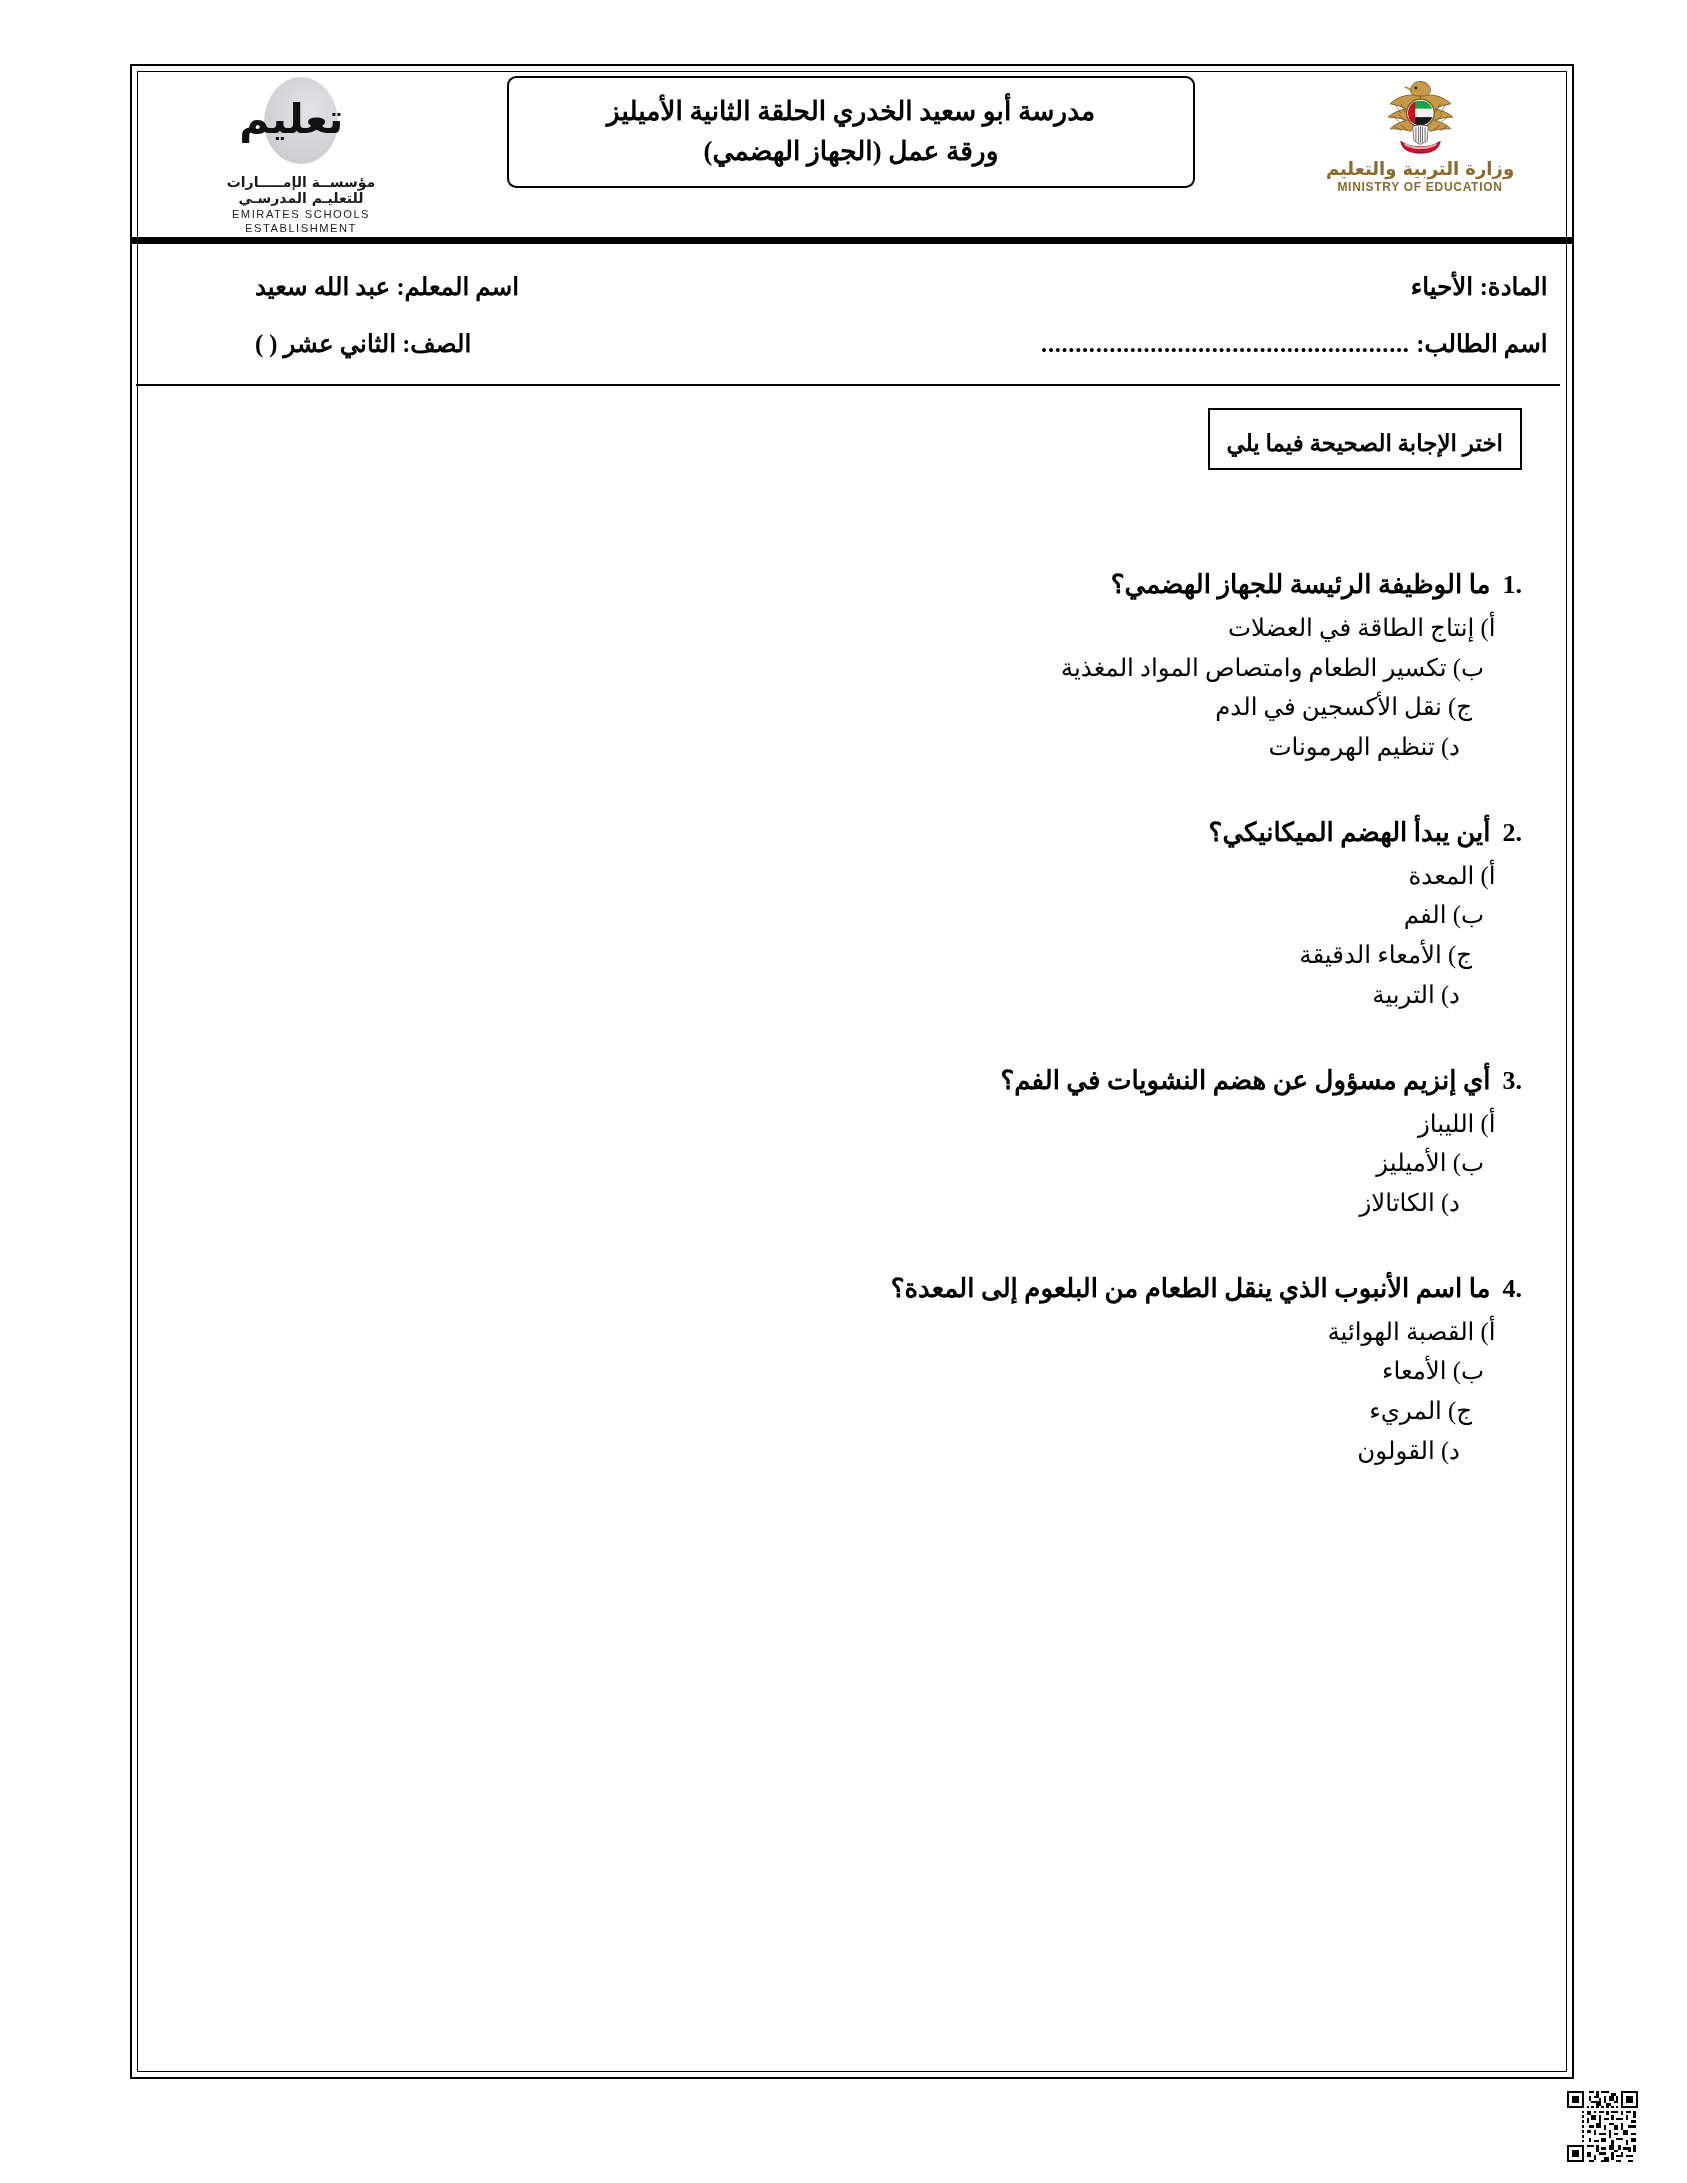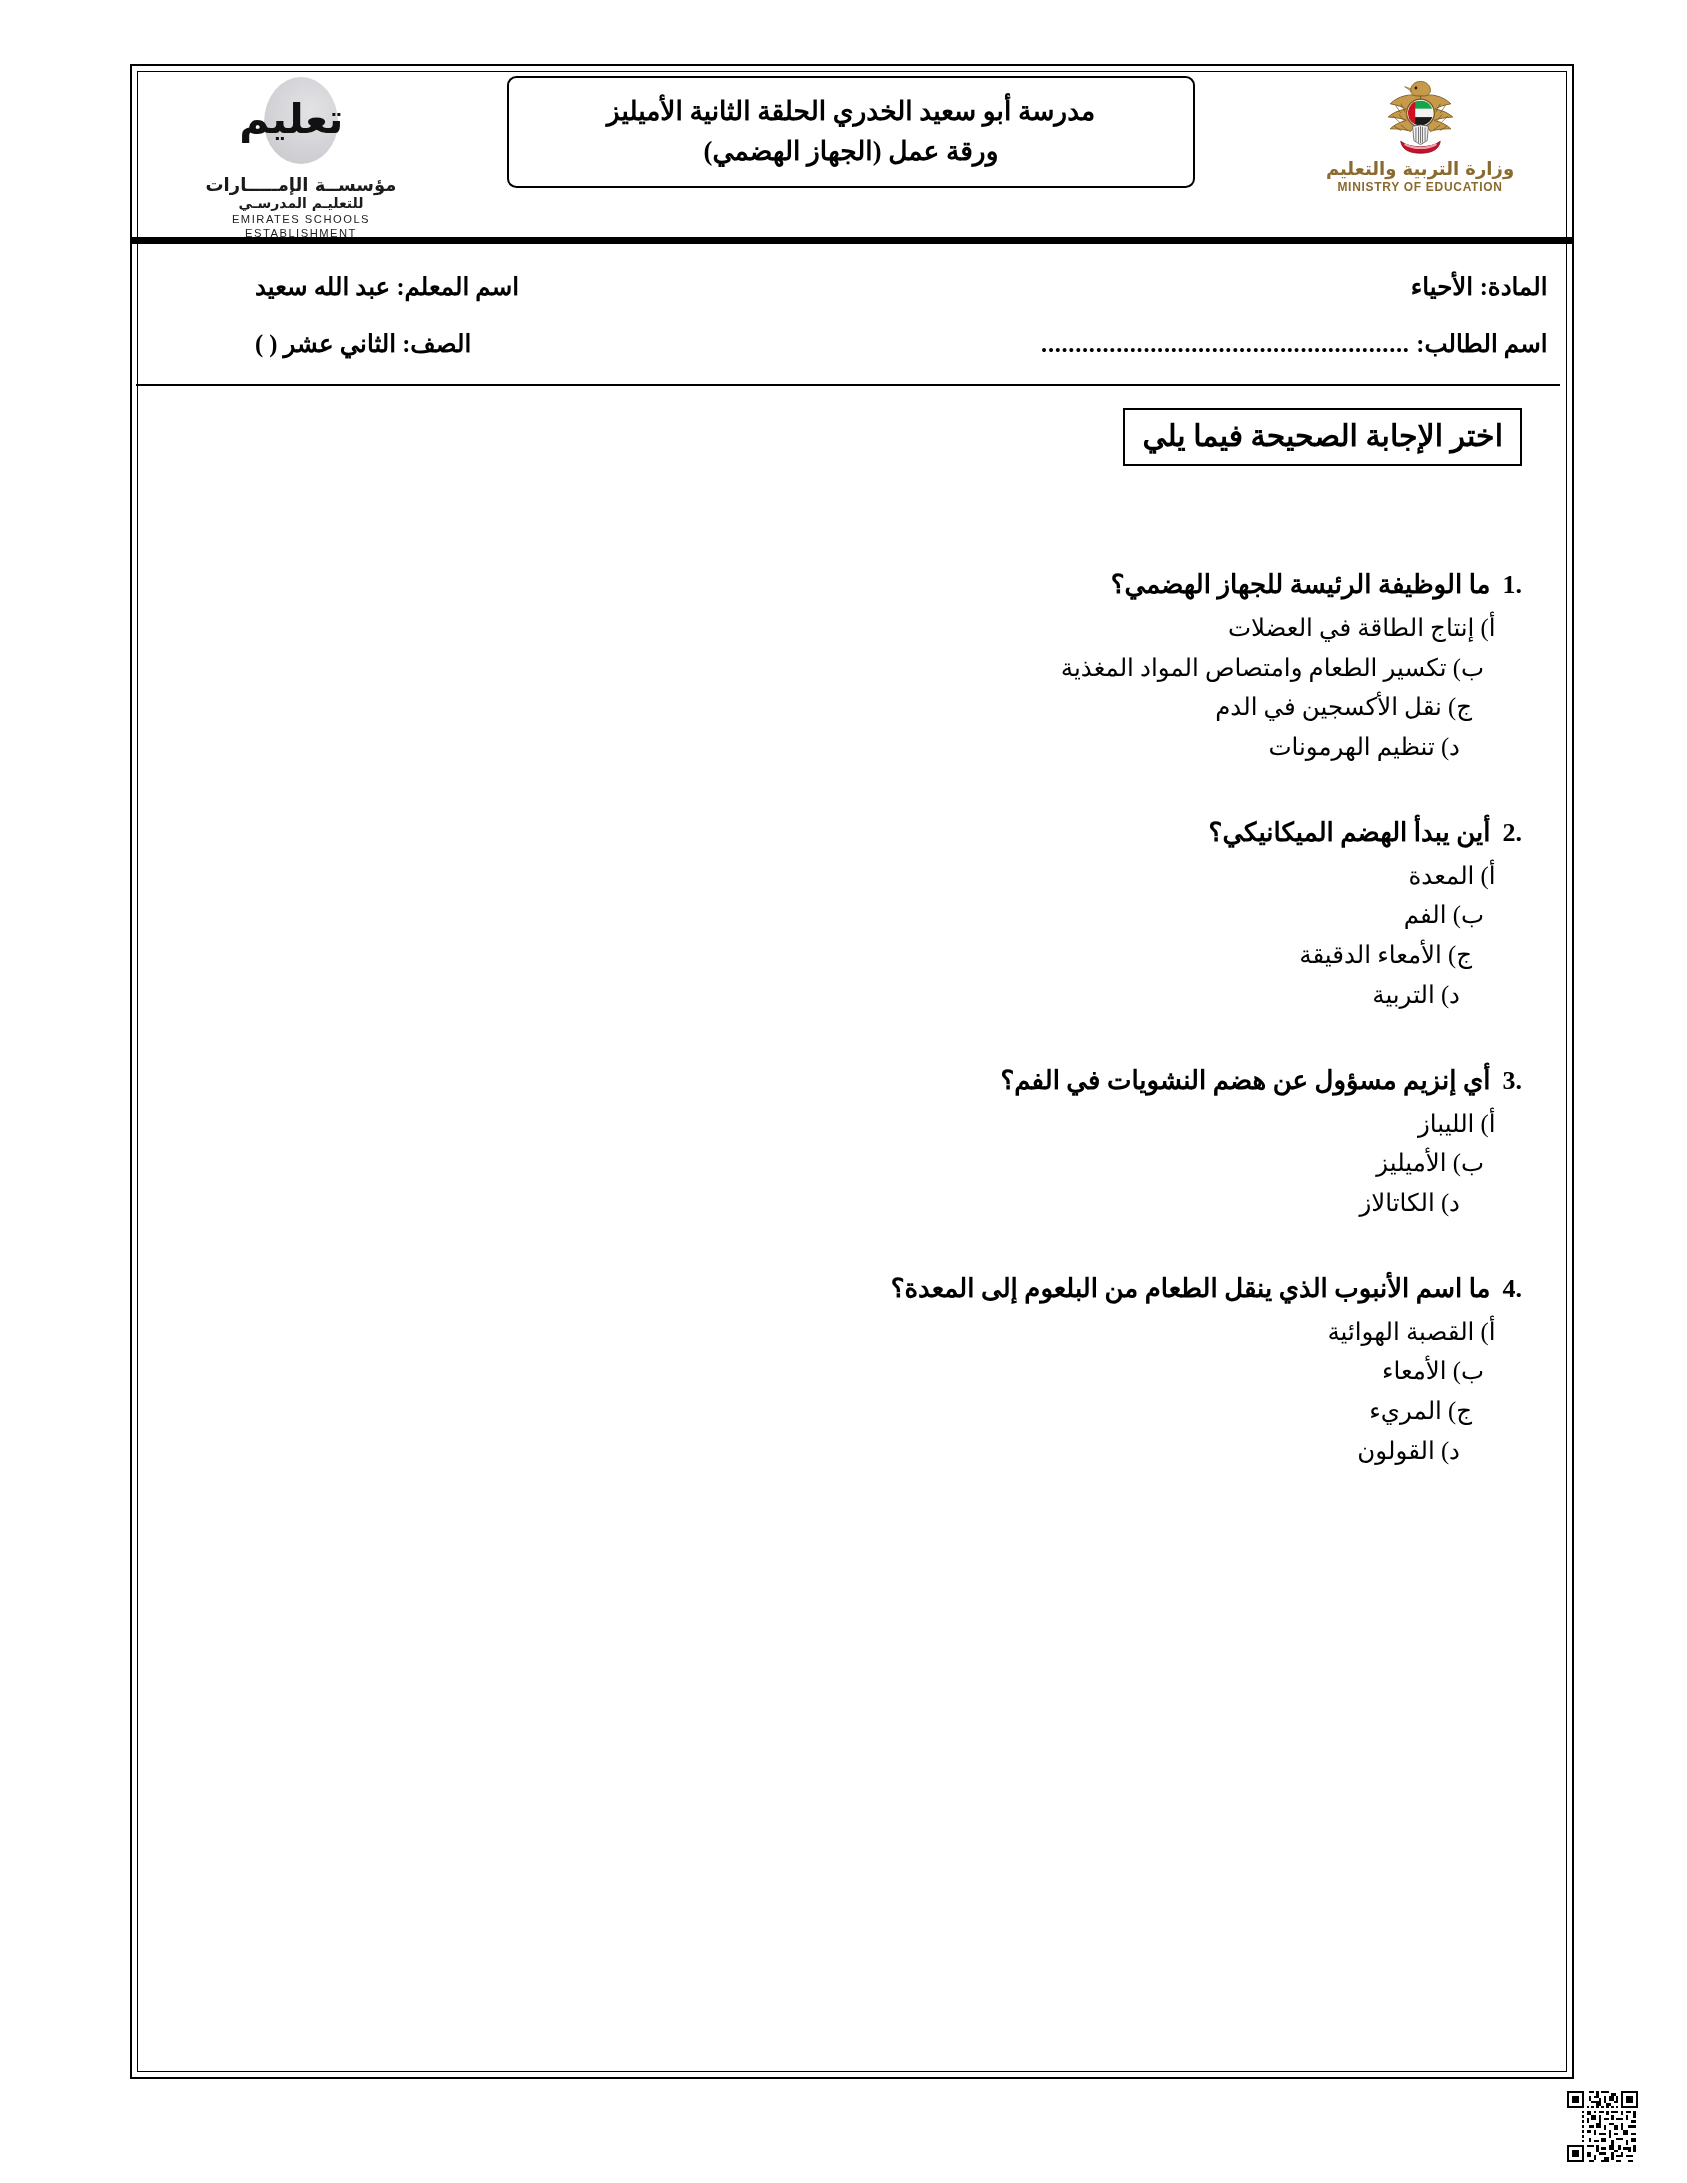--- a/index.html
+++ b/index.html
@@ -92,21 +92,21 @@
     color: #111;
     line-height: 99px;
     letter-spacing: -1.3px;
   }
   .ese-ar1, .ese-ar2 {
     font-family: "DejaVu Sans", sans-serif;
     font-weight: 700;
     color: #1b1b1b;
     letter-spacing: 0.7px;
   }
-  .ese-ar1 { font-size: 18px; margin-top: 2.6px; }
+  .ese-ar1 { font-size: 14px; margin-top: 2.6px; }
   .ese-ar2 { font-size: 14px; margin-top: 0.7px; }
   .ese-en1, .ese-en2 {
     font-family: "Liberation Sans", sans-serif;
     font-size: 11.2px;
     letter-spacing: 1.5px;
     color: #222;
     margin-top: 2px;
   }
 
   
@@ -238,23 +238,24 @@
     position: absolute;
     right: 165px;
     top: 408px;
     border: 2px solid #000;
     padding: 8px 17px 10.6px;
     box-sizing: border-box;
   }
   .instruction-text {
     font-family: "Liberation Serif", serif;
     font-weight: 700;
-    font-size: 30px;
+    font-size: 23px;
     direction: rtl;
     white-space: nowrap;
+    margin-top: 12px;
   }
 
   
   .questions {
     position: absolute;
     right: 165px;
     top: 569px;
     width: 1257px;
     direction: rtl;
   }

